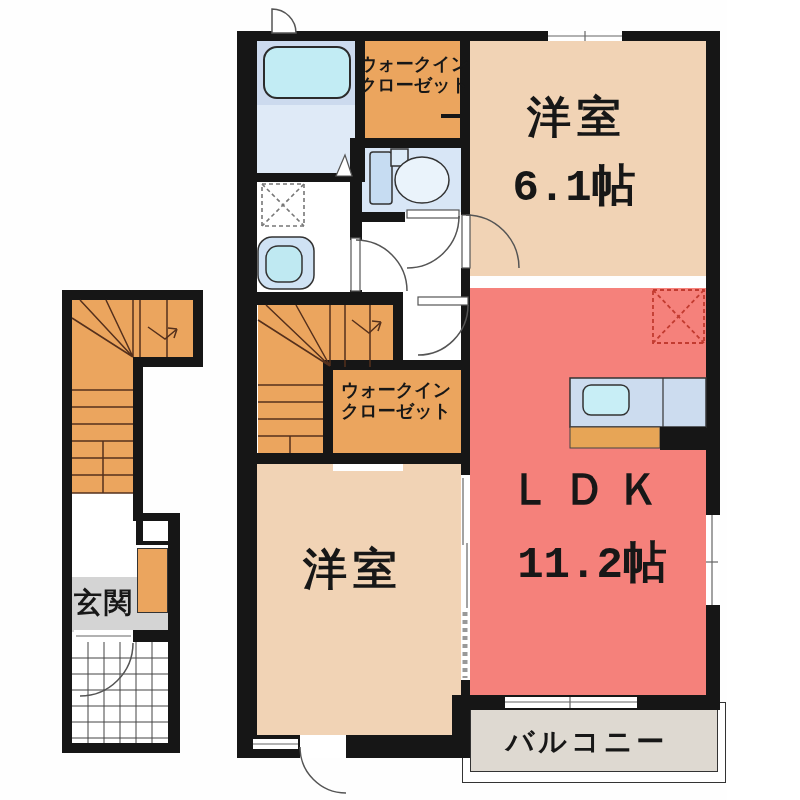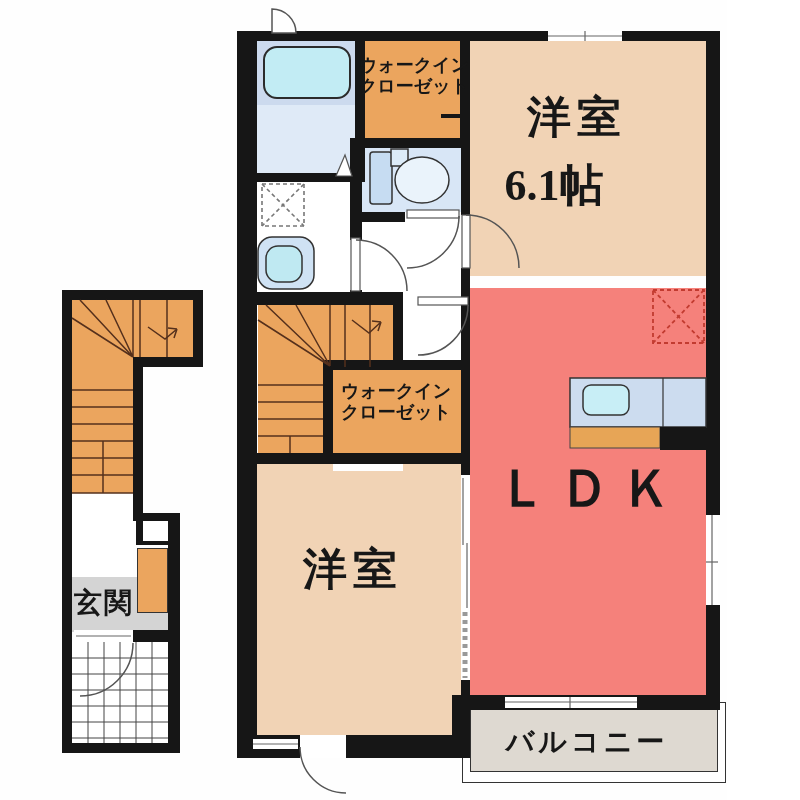--- a/index.html
+++ b/index.html
@@ -1,17 +1,17 @@
 <!DOCTYPE html>
 <html><head>
 <meta charset="utf-8">
 <style>
   html,body{margin:0;padding:0;background:#ffffff;}
   .canvas{position:relative;width:727px;height:800px;background:#fefefe;overflow:hidden;
-          font-family:Liberation Serif, serif;}
+          font-family:Liberation Mono, monospace;}
   .fill{position:absolute;z-index:1;}
   .balc{position:absolute;z-index:1;}
   .wall{position:absolute;background:#161616;z-index:2;}
   .gap{position:absolute;background:#ffffff;z-index:3;}
   .svgov{position:absolute;left:0;top:0;z-index:4;pointer-events:none;}
   .lbl{position:absolute;z-index:5;color:#171717;font-weight:bold;white-space:nowrap;
        transform:translate(-50%,-50%);text-align:center;}
   
   .c-west{background:#f1d3b5;}
   .c-ldk{background:#f5817b;}
@@ -193,28 +193,29 @@
       <path d="M133,643 A53,53 0 0 1 80,696"></path>
     </g>
   </svg>
 
   <div class="lbl" style="left:414px;top:76px;font-size:18px;line-height:21px;">
     <div>ウォークイン</div>
     <div>クローゼット</div>
   </div>
 
   <div class="lbl" style="left:577px;top:117px;font-size:44px;letter-spacing:6px;">洋室</div>
-  <div class="lbl" style="left:554px;top:185px;font-size:44px;">6.1帖</div>
+  <div class="lbl" style="left:574px;top:185px;font-size:44px;">6.1帖</div>
 
   <div class="lbl" style="left:396px;top:402px;font-size:18px;line-height:21px;">
     <div>ウォークイン</div>
     <div>クローゼット</div>
   </div>
 
-  <div class="lbl" style="left:590px;top:489px;font-size:52px;letter-spacing:10px;">ＬＤＫ</div>
+  <div class="lbl" style="left:590px;top:489px;font-size:44px;letter-spacing:10px;">ＬＤＫ</div>
+  <div class="lbl" style="left:592px;top:562px;font-size:44px;">11.2帖</div>
 
   <div class="lbl" style="left:353px;top:569px;font-size:44px;letter-spacing:6px;">洋室</div>
 
   <div class="lbl" style="left:104px;top:603px;font-size:28px;letter-spacing:2px;">玄関</div>
 
   <div class="lbl" style="left:587px;top:742px;font-size:28px;letter-spacing:4px;">バルコニー</div>
 
 </div>
 
 </body></html>

